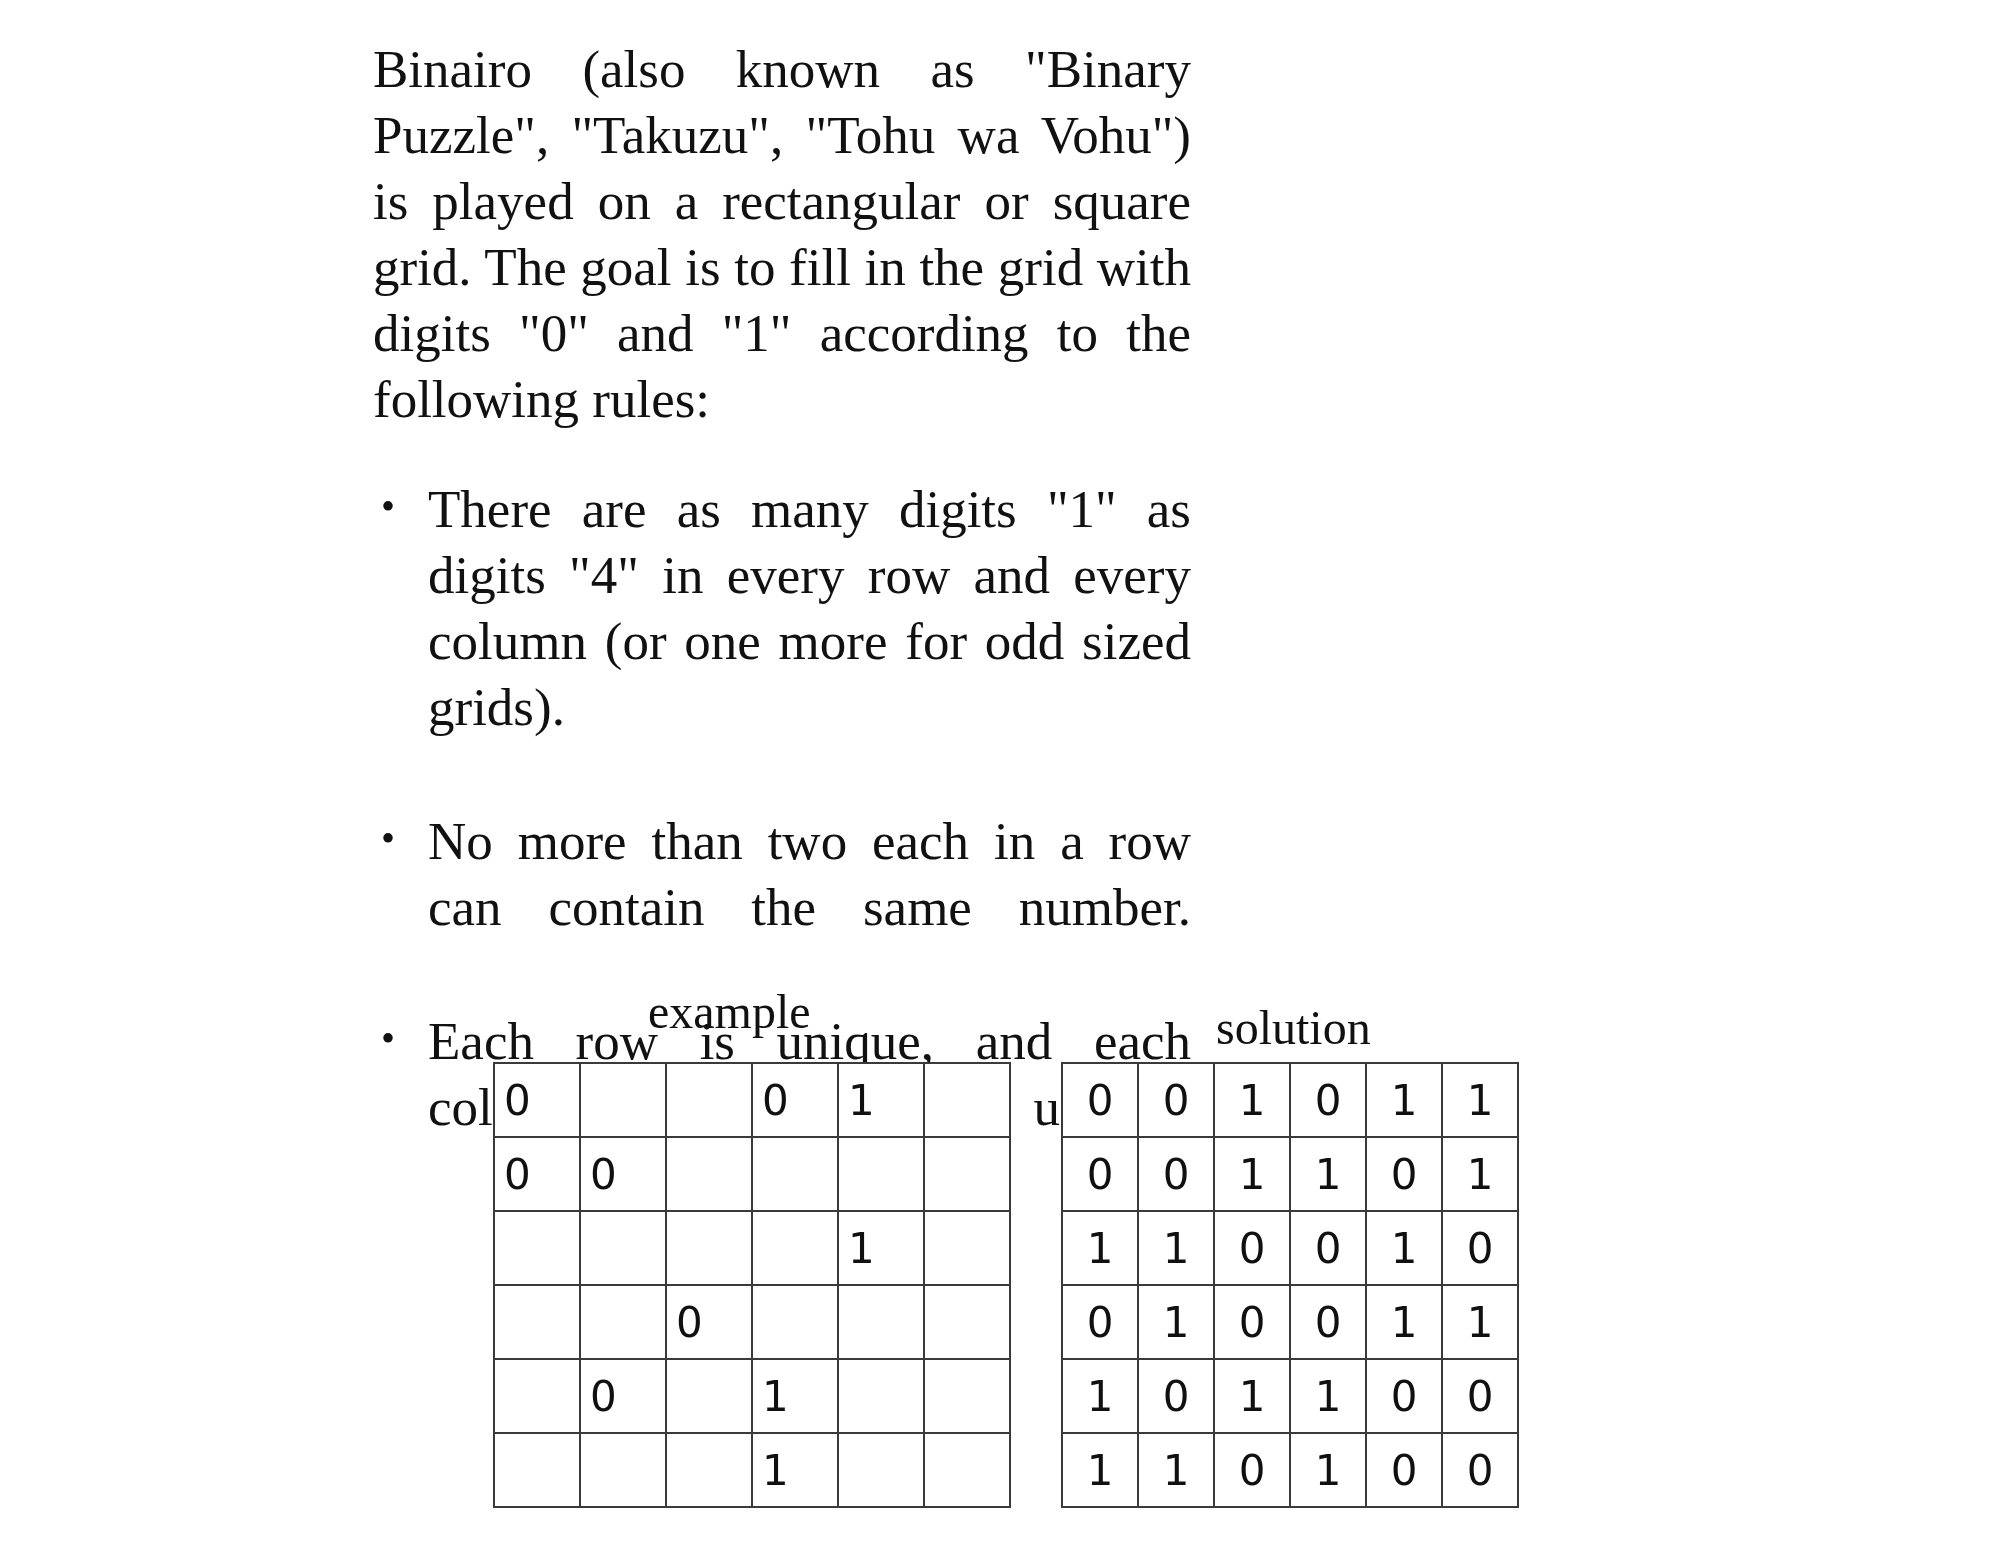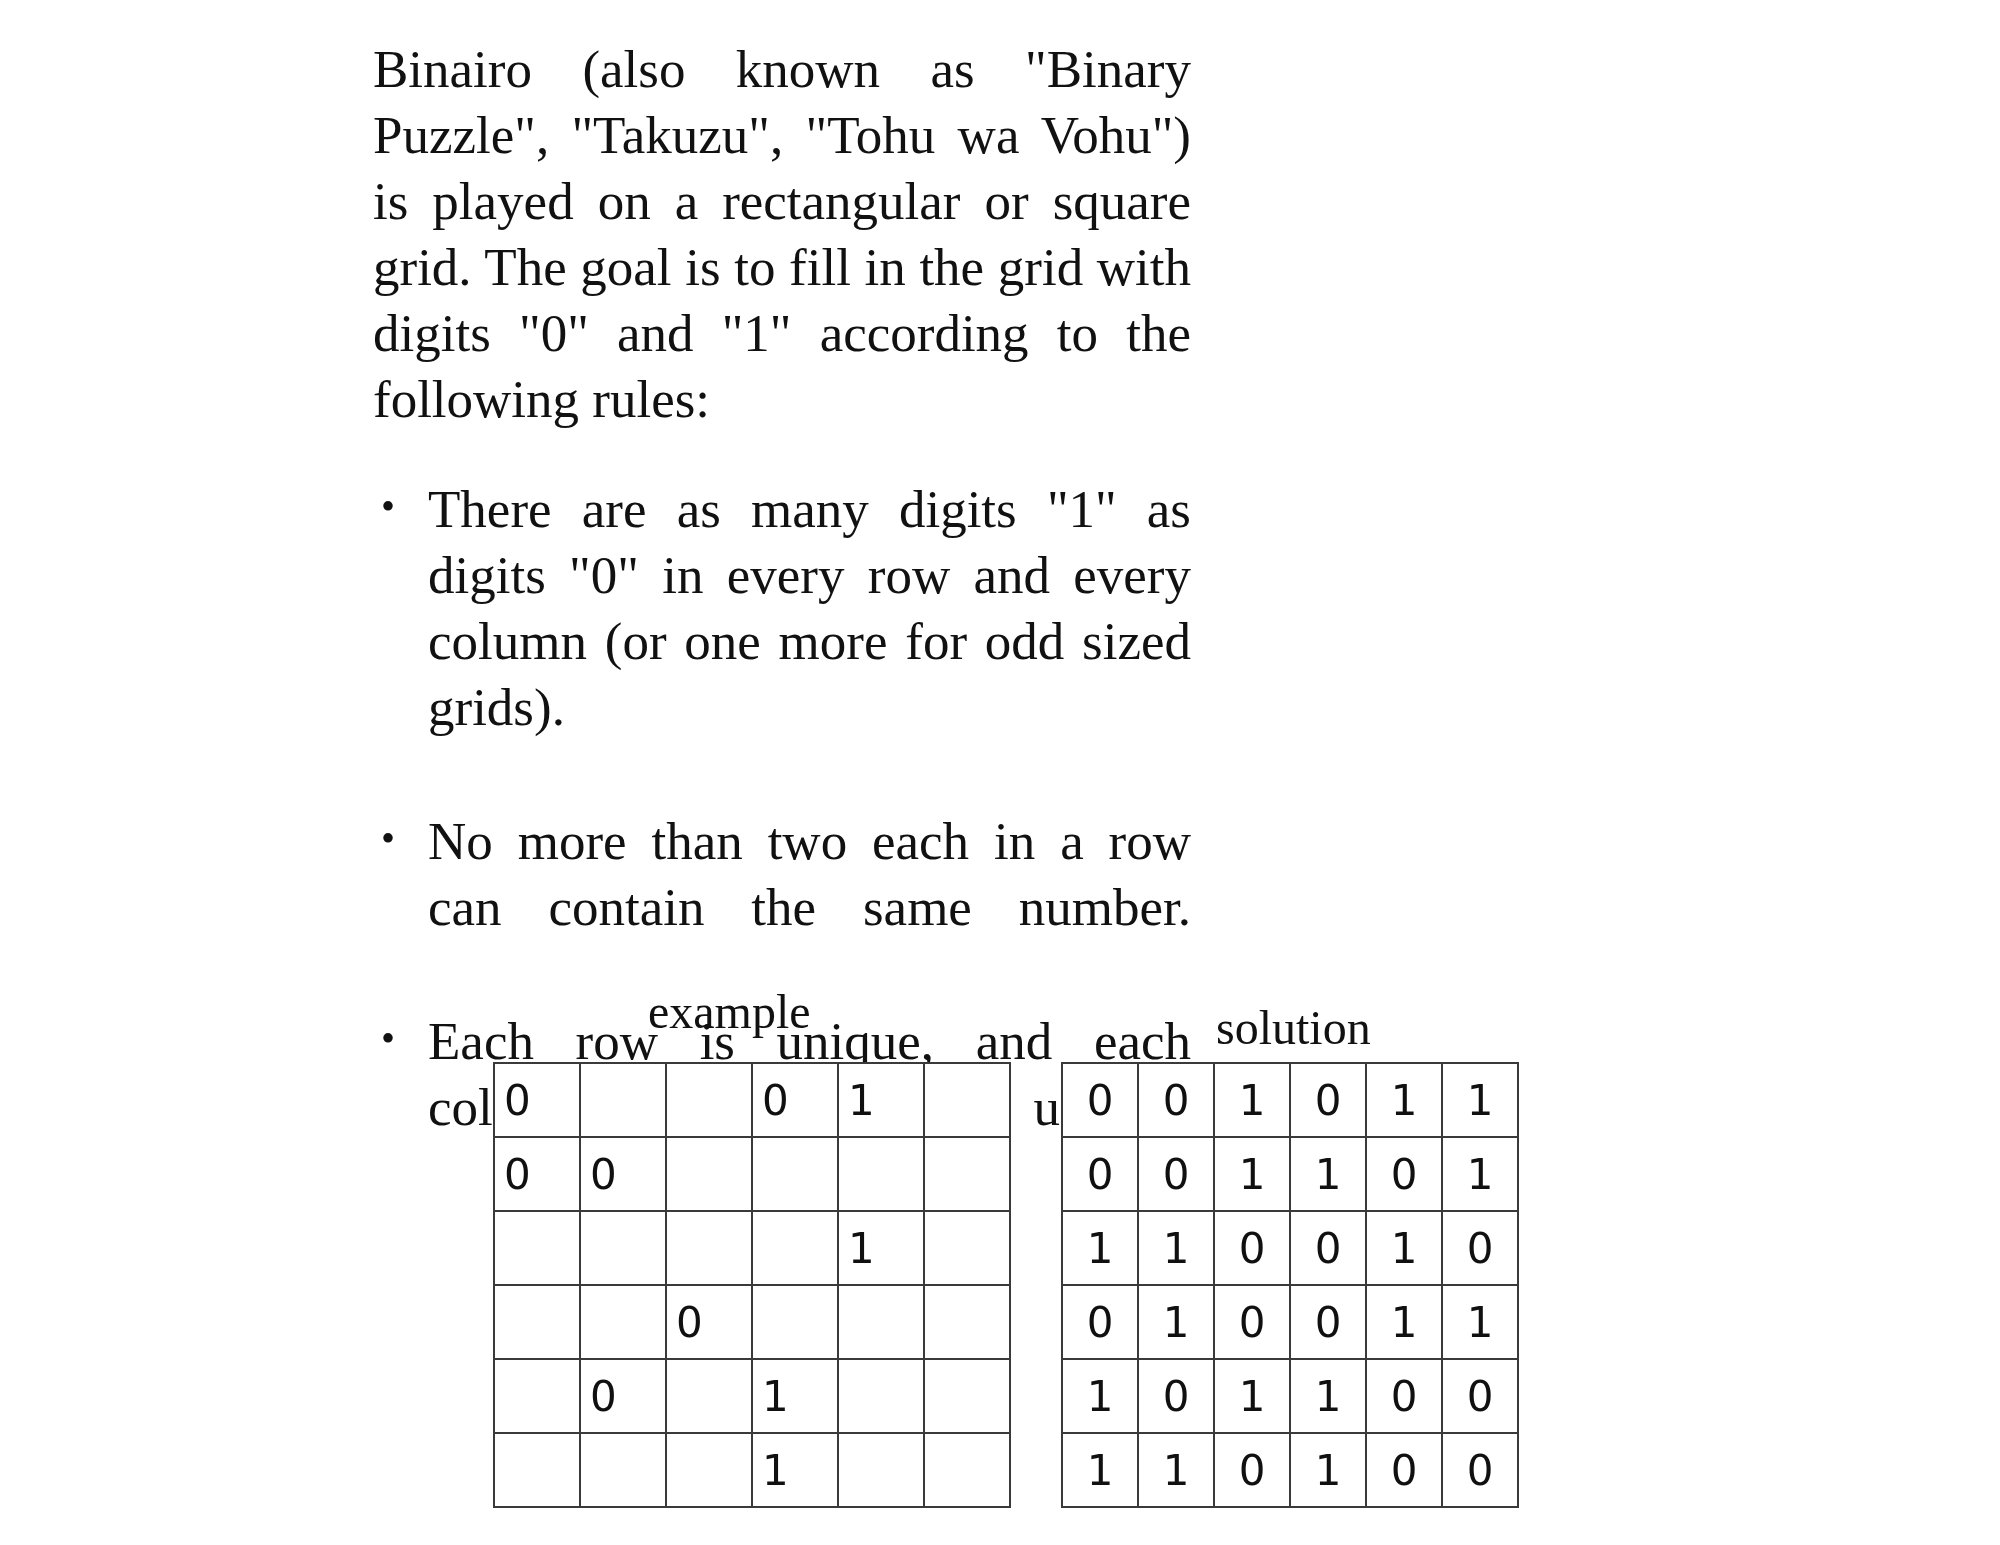--- a/index.html
+++ b/index.html
@@ -126,21 +126,21 @@
 
 <div class="page">
 
   <div class="textcol">
 
     <p class="intro">Binairo (also known as "Binary Puzzle", "Takuzu", "Tohu wa Vohu") is played on a rectangular or square grid. The goal is to fill in the grid with digits "0" and "1" according to the following rules:</p>
 
     <ul class="rules">
       <li>
         <span class="bullet">•</span>
-        <span class="txt">There are as many digits "1" as digits "0" in every row and every column (or one more for odd sized grids).</span>
+        <span class="txt">There are as many digits "1" as digits "4" in every row and every column (or one more for odd sized grids).</span>
       </li>
       <li>
         <span class="bullet">•</span>
         <span class="txt">No more than two each in a row can contain the same number.</span>
       </li>
       <li>
         <span class="bullet">•</span>
         <span class="txt">Each row is unique, and each column is unique.</span>
       </li>
     </ul>

